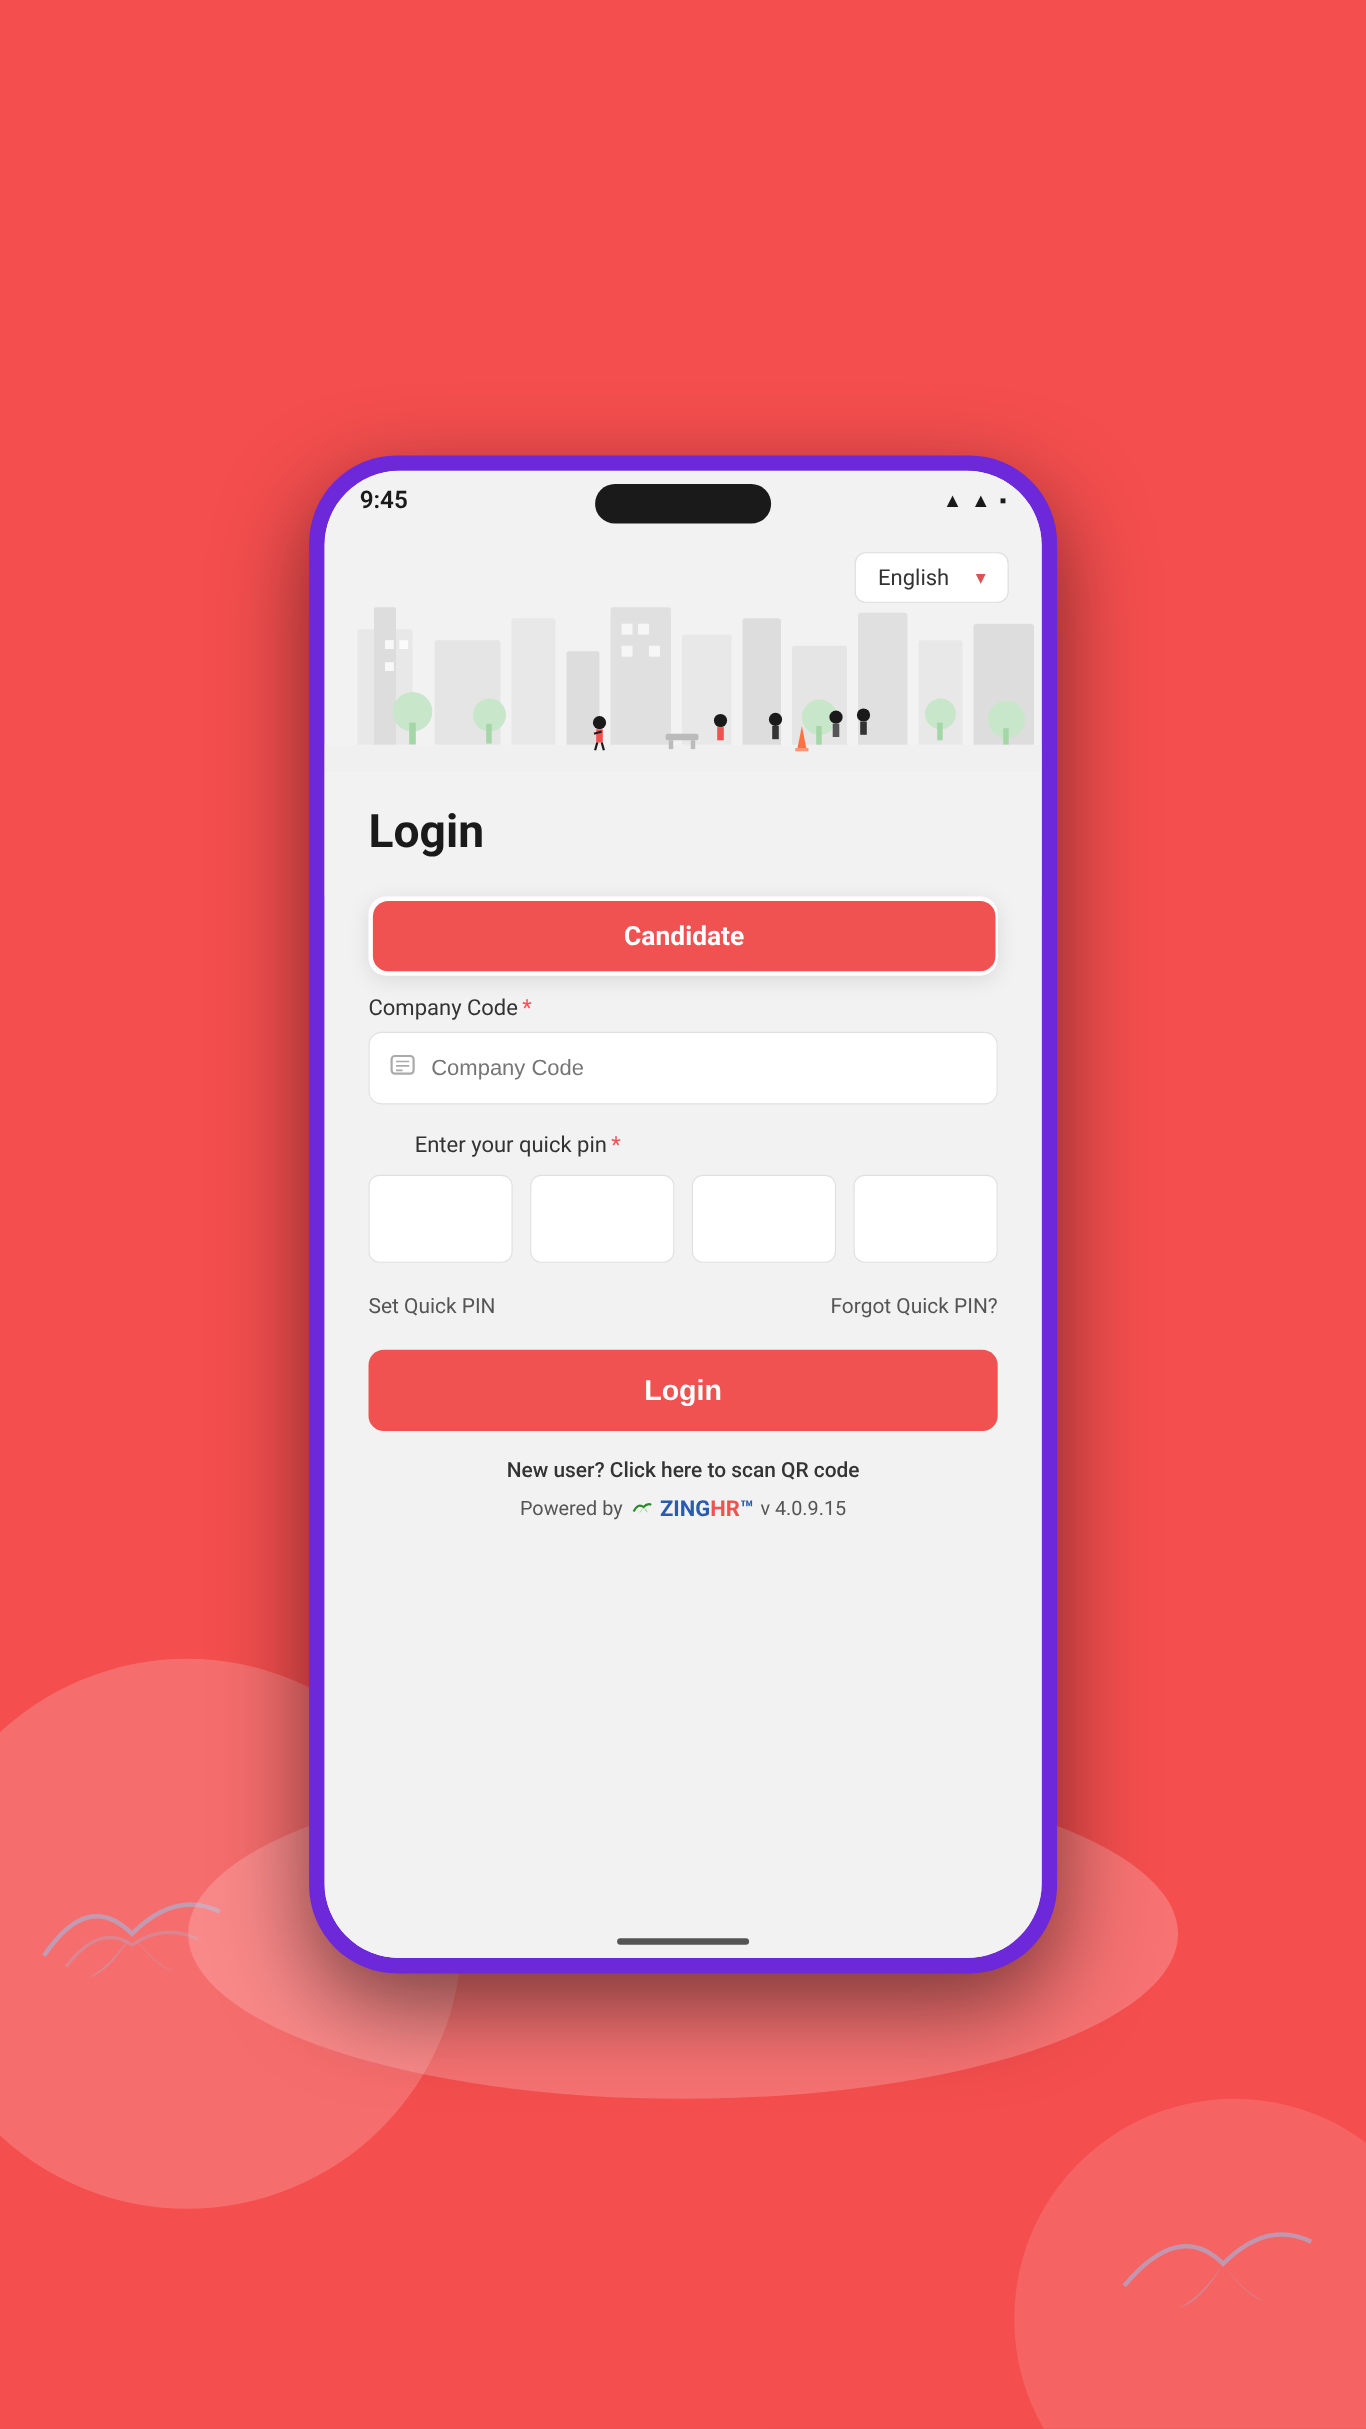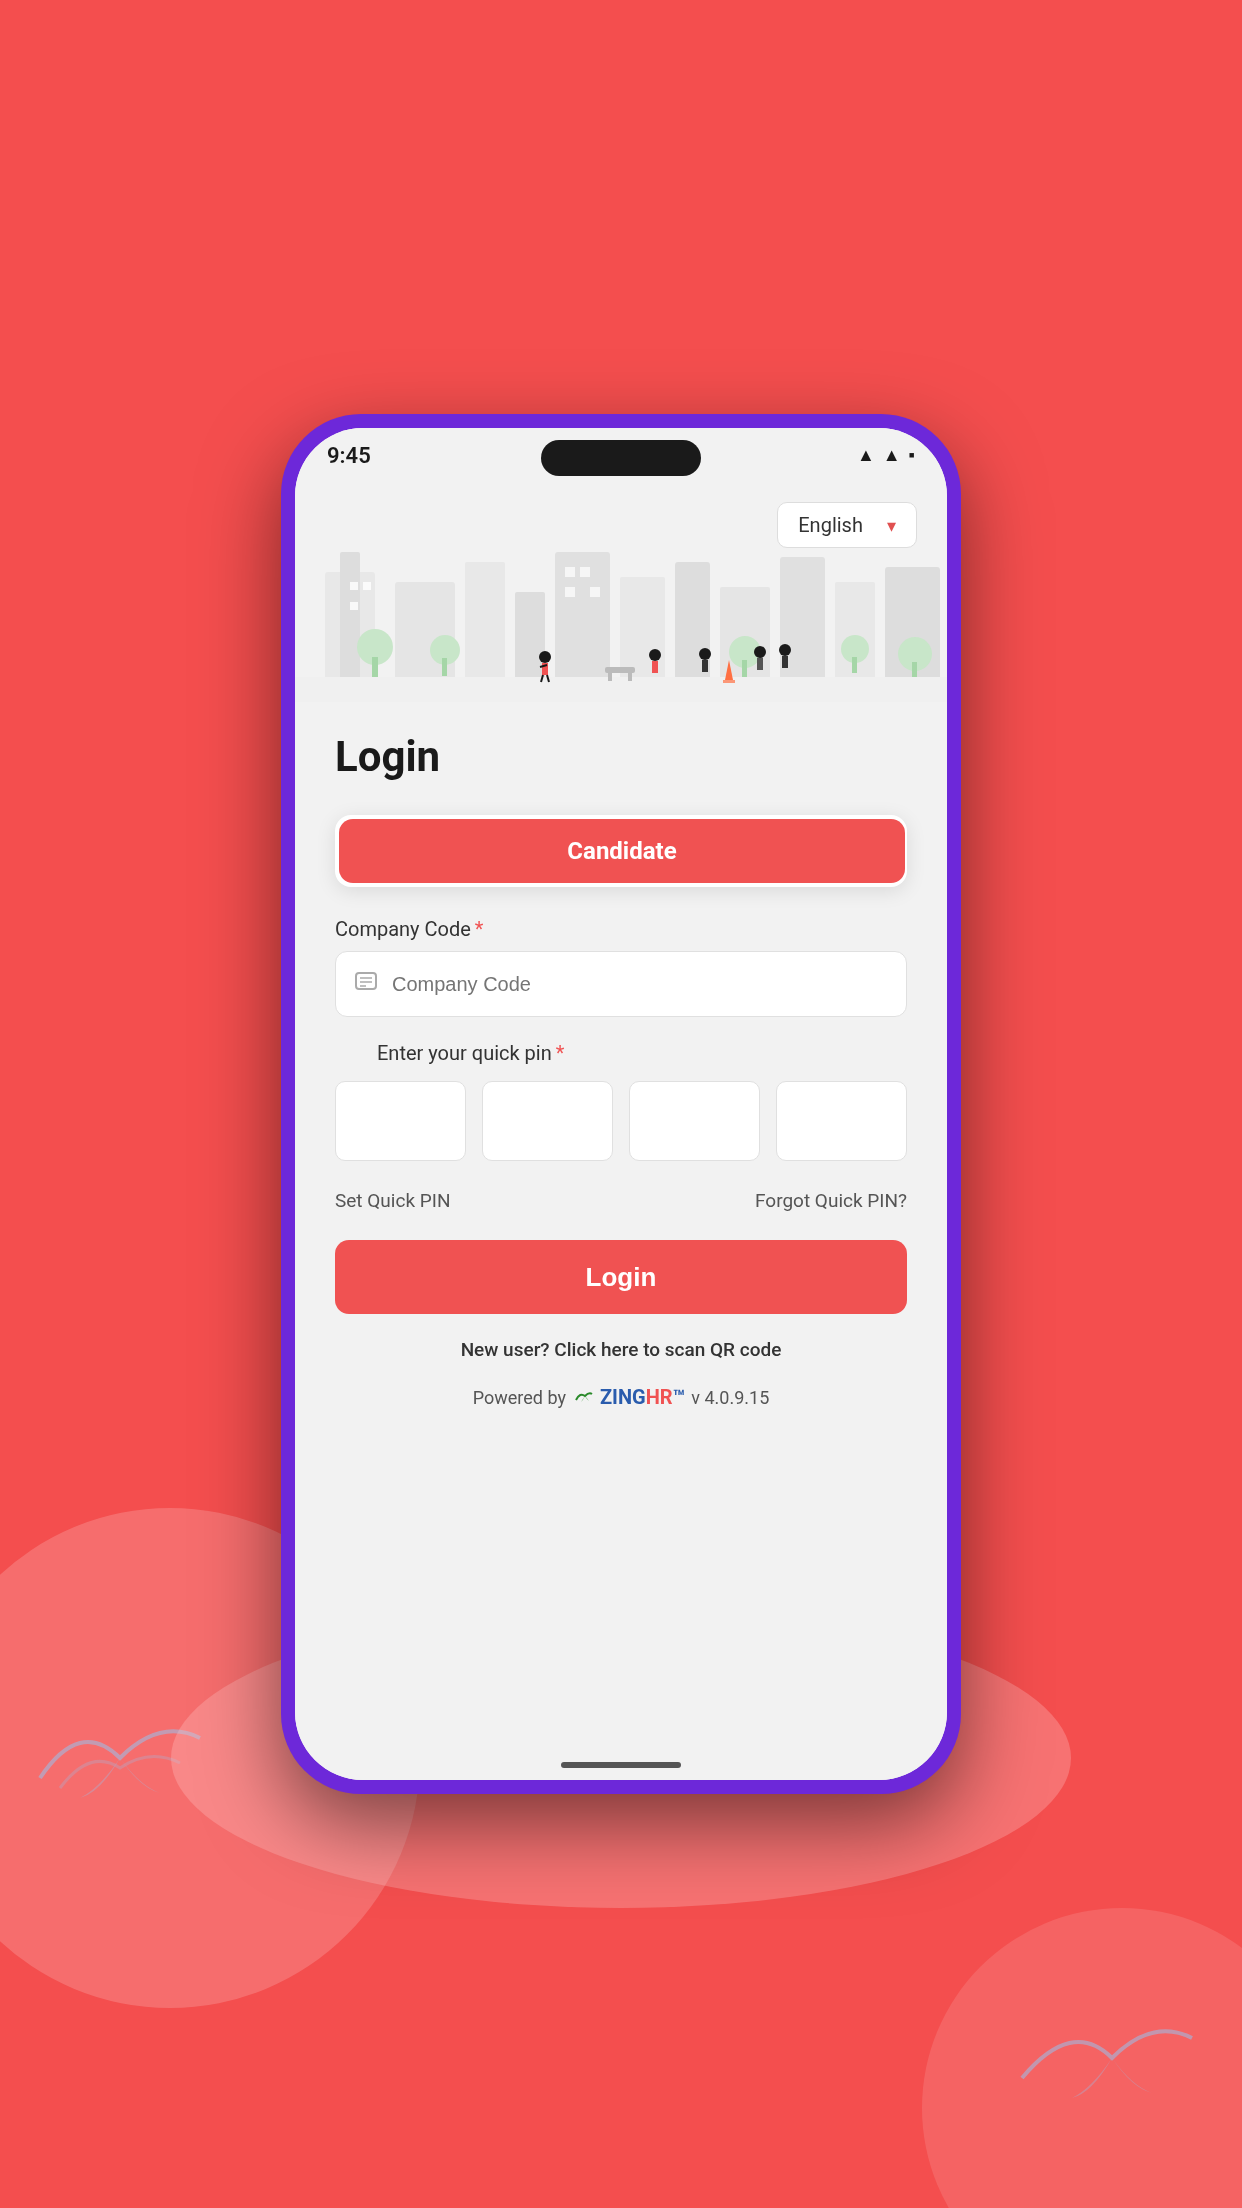--- a/index.html
+++ b/index.html
@@ -184,21 +184,21 @@
     .login-subtitle {
       font-size: 20px;
       color: #555;
       line-height: 1.5;
       text-align: center;
     }
 
     
     .tab-selector {
       display: flex;
-      margin: 0 40px 30px;
+      margin: 0 40px 17px;
       background: white;
       border-radius: 16px;
       overflow: hidden;
       box-shadow: 0 4px 20px rgba(0,0,0,0.1);
       height: 72px;
       flex-shrink: 0;
     }
     .tab-candidate {
       flex: 1;
       background: #f05252;
@@ -318,21 +318,21 @@
       font-weight: 600;
       cursor: pointer;
       margin-bottom: 24px;
     }
 
     
     .qr-text {
       text-align: center;
       font-size: 19px;
       color: #999;
-      margin-bottom: 24px;
+      margin-bottom: 11px;
     }
     .qr-text span {
       color: #333;
       font-weight: 500;
     }
 
     
     .footer {
       text-align: center;
       font-size: 18px;

